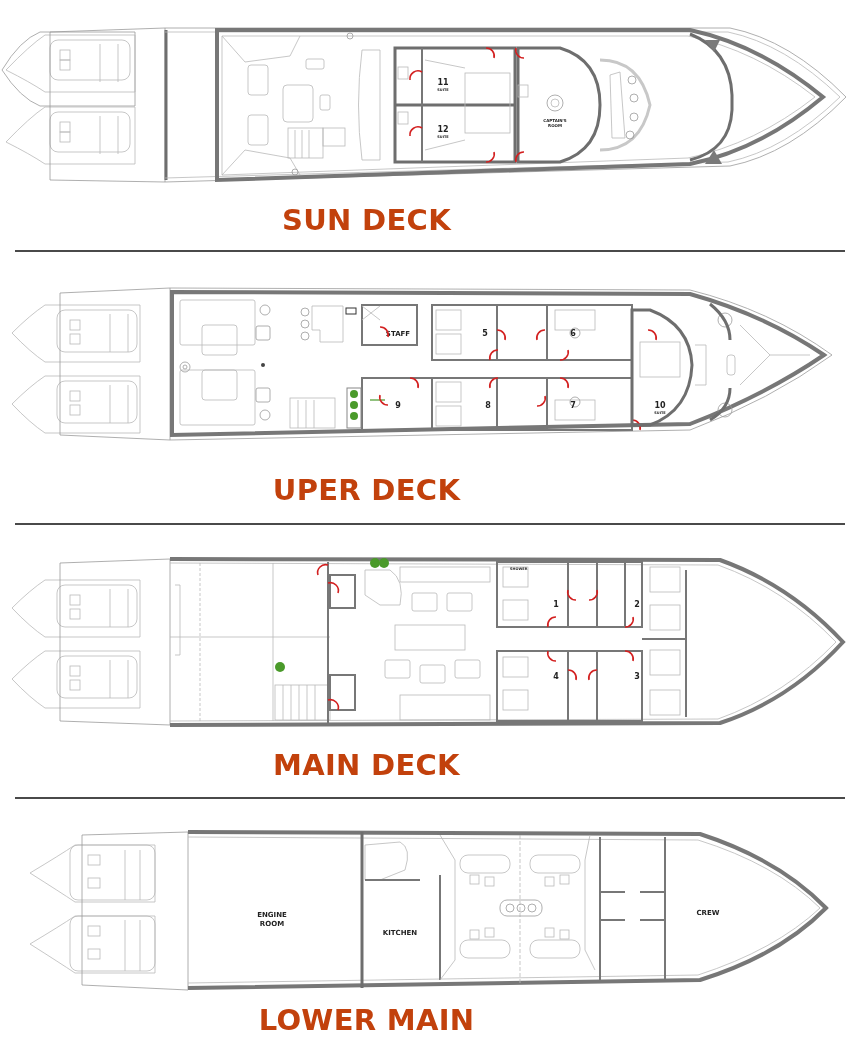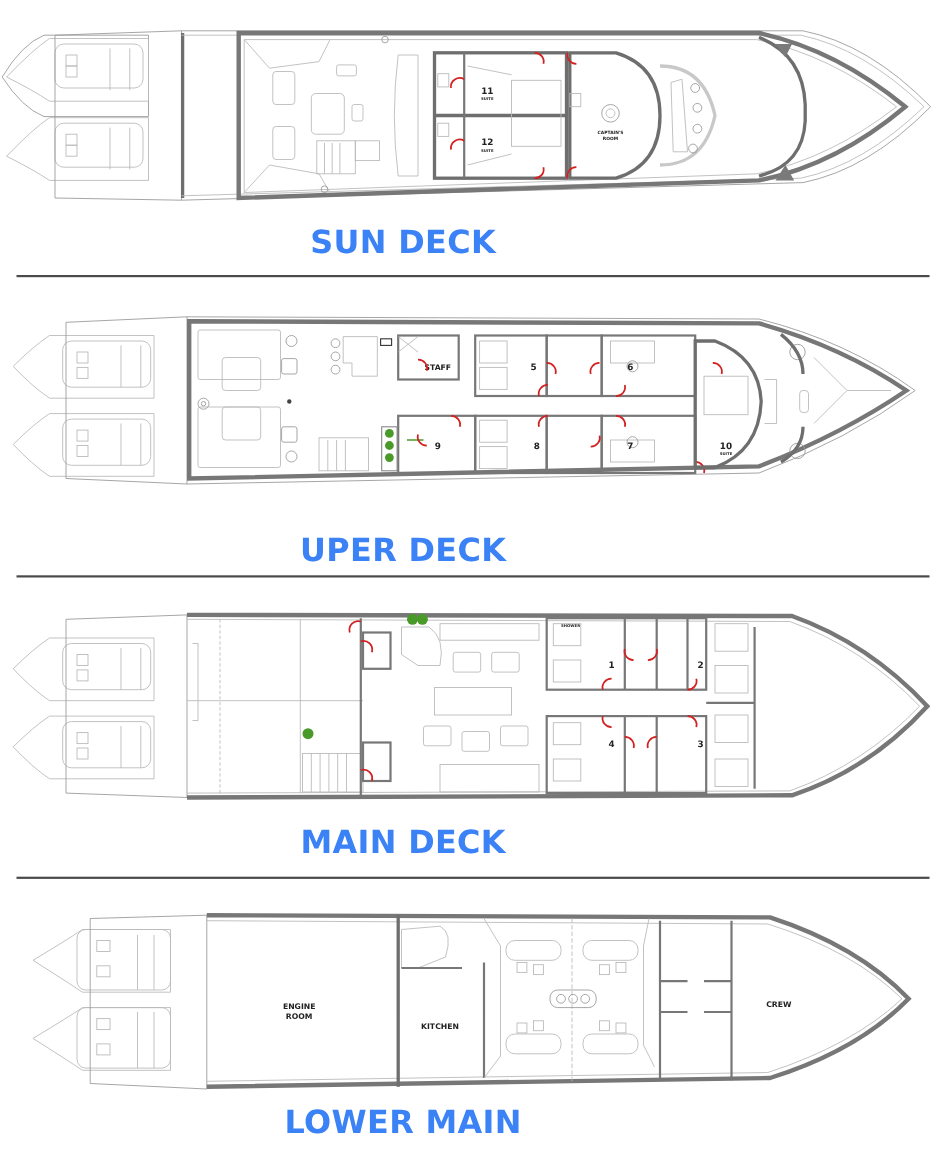--- a/index.html
+++ b/index.html
@@ -1,19 +1,19 @@
 <!DOCTYPE html>
 <html><head>
 <meta charset="utf-8">
 <style>
   html,body{margin:0;padding:0;background:#ffffff;}
   body{width:857px;height:1059px;position:relative;overflow:hidden;font-family:"Liberation Sans","DejaVu Sans",sans-serif;}
   .deck{position:absolute;left:0;width:857px;}
   .deck svg{position:absolute;left:0;top:0;}
-  .deck-title{position:absolute;left:0;width:733px;text-align:center;font-family:"DejaVu Sans","Liberation Sans",sans-serif;font-weight:bold;font-size:29px;color:#3b82f6;letter-spacing:0.3px;}
+  .deck-title{position:absolute;left:0;width:733px;text-align:center;font-family:"DejaVu Sans","Liberation Sans",sans-serif;font-weight:bold;font-size:29px;color:#c2410c;letter-spacing:0.3px;}
   .divider{position:absolute;left:15px;width:830px;height:2px;background:#4a4a4a;}
   .lbl{font-family:"DejaVu Sans","Liberation Sans",sans-serif;font-weight:bold;fill:#222;}
   .thin{fill:none;stroke:#b9b9b9;stroke-width:0.8;}
   .thin2{fill:none;stroke:#9a9a9a;stroke-width:0.8;}
   .wall{fill:none;stroke:#6e6e6e;stroke-width:3;}
   .wallm{fill:none;stroke:#777;stroke-width:2;}
   .hull{fill:none;stroke:#777;stroke-width:4;}
   .door{fill:none;stroke:#d32020;stroke-width:1.6;}
   .plant{fill:#4a9a2a;}
 </style>
@@ -205,21 +205,21 @@
     <path class="wall" d="M632,40 L650,40 Q690,55 692,95 Q690,140 650,155 L632,155 Z"></path>
     <rect class="thin" x="640" y="72" width="40" height="35"></rect>
     <path class="thin" d="M695,75 L706,75 L706,115 L695,115"></path>
     <circle class="thin2" cx="725" cy="50" r="7"></circle>
       <circle class="thin2" cx="725" cy="140" r="7"></circle>
     <rect class="thin" x="727" y="85" width="8" height="20" rx="3"></rect>
     <path d="M710,34 Q730,50 730,70" fill="none" stroke="#6e6e6e" stroke-width="3"></path>
     <path d="M710,150 Q730,138 730,118" fill="none" stroke="#6e6e6e" stroke-width="3"></path>
     <path class="thin" d="M740,55 L770,85 L740,115 M770,85 L810,85"></path>
   </svg>
-  <div class="deck-title" style="top:213px;">UPER DECK</div>
+  <div class="deck-title" style="top:203px;">UPER DECK</div>
 </div>
 
 <div class="divider" style="top:523px;"></div>
 
 <div class="deck" style="top:545px;height:250px;">
   <svg width="857" height="200" viewBox="0 0 857 200">
     <g>
       <path class="thin" d="M45,35 L140,35 L140,92 L45,92 Q30,82 12,63 Q30,45 45,35 Z"></path>
       <rect class="thin" x="57" y="40" width="80" height="42" rx="8"></rect>
       <rect class="thin" x="70" y="50" width="10" height="10"></rect>

